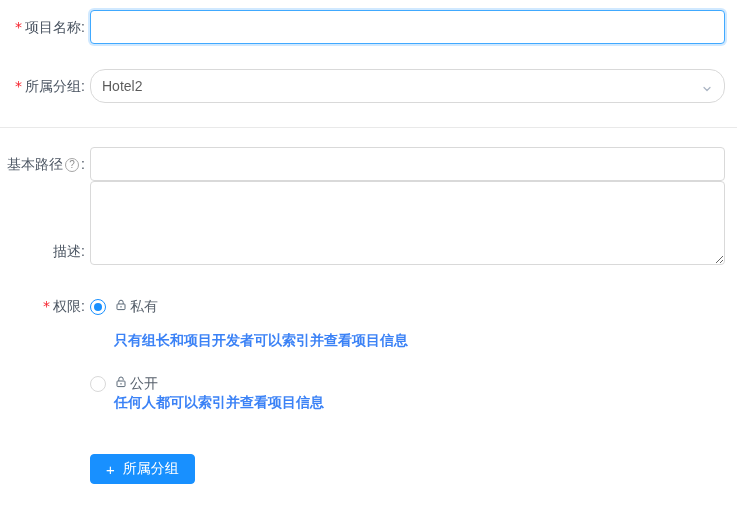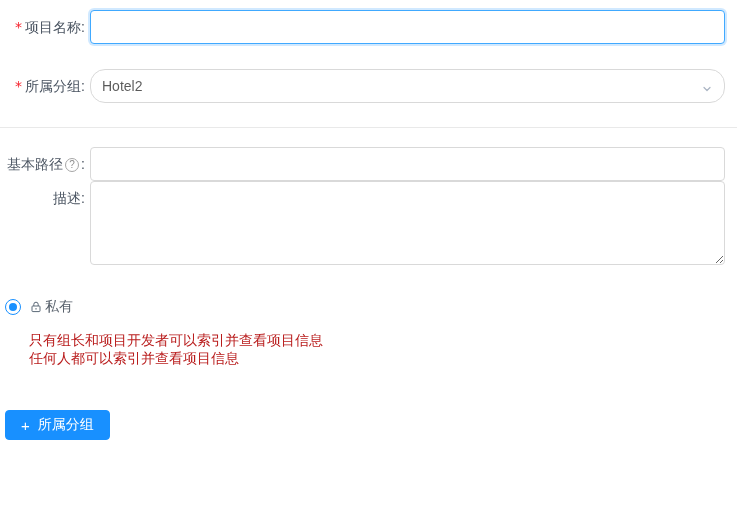--- a/index.html
+++ b/index.html
@@ -54,39 +54,39 @@
     padding: 0 30px 0 11px;
     color: rgba(0,0,0,0.65);
     cursor: pointer;
   }
   .chevron { position: absolute; right: 12px; top: 11px; color: #aab4c3; }
 
   .divider { height: 1px; background: #e9e9e9; margin: 24px 0 19px 0; }
 
   .gap-1 { margin-bottom: 25px; }
   .gap-3 { }
-  .gap-4 { margin-bottom: 30px; }
+  .gap-4 { margin-bottom: 30px; align-items: flex-end; }
 
   .perm-label { line-height: 17px; padding-top: 0; }
   .radio-row { display: flex; align-items: center; cursor: pointer; }
   .radio {
     width: 16px; height: 16px; border-radius: 50%;
     border: 1px solid #d9d9d9; background: #fff;
     margin-right: 8px; position: relative; flex: 0 0 16px;
   }
   .radio.checked { border-color: #1890ff; border-width: 1.5px; }
   .radio.checked::after {
     content: ""; position: absolute;
     left: 50%; top: 50%; transform: translate(-50%,-50%);
     width: 8px; height: 8px; border-radius: 50%;
     background: #1890ff;
   }
-  .radio-label { display: inline-flex; align-items: center; color: #57606b; }
+  .radio-label { display: inline-flex; color: #57606b; }
   .lock-icon { margin-right: 2px; color: #5a6877; display: inline-flex; }
-  .radio-desc { color: #b91c1c; padding-left: 24px; line-height: 17px; }
+  .radio-desc { color: #3b82f6; padding-left: 24px; line-height: 17px; font-weight: bold; }
   .d1 { margin-top: 16px; }
   .r2 { margin-top: 26px; }
   .d2 { margin-top: 1px; }
 
   .help-icon {
     display: inline-block; width: 14px; height: 14px;
     border: 1px solid #a6a6a6; border-radius: 50%;
     font-size: 10px; line-height: 12px; text-align: center;
     color: #8c8c8c; vertical-align: 1px; margin: 0 2px;
     cursor: pointer;
@@ -139,37 +139,51 @@
   </div>
 
   <div class="form-item gap-4">
     <div class="label-col"><span>描述</span><span>:</span></div>
     <div class="control-col">
       <textarea class="ant-textarea" value="" style=""></textarea>
     </div>
   </div>
 
   <div class="form-item">
+    <div class="label-col perm-label"><span class="req">*</span><span>权限</span><span>:</span></div>
     <div class="control-col">
 
       <div class="radio-row">
         <span class="radio checked"></span>
         <span class="radio-label">
           <span class="lock-icon">
             <svg width="14" height="14" viewBox="0 0 14 14" fill="none">
               <rect x="3" y="6" width="8" height="5.6" rx="0.8" stroke="currentColor" stroke-width="1"></rect>
               <path d="M4.8 6 V4.4 a2.2 2.2 0 0 1 4.4 0 V6" stroke="currentColor" stroke-width="1" fill="none"></path>
               <line x1="7" y1="8" x2="7" y2="9.6" stroke="currentColor" stroke-width="1"></line>
             </svg>
           </span>
           <span>私有</span>
         </span>
       </div>
       <div class="radio-desc d1">只有组长和项目开发者可以索引并查看项目信息</div>
 
+      <div class="radio-row r2">
+        <span class="radio"></span>
+        <span class="radio-label">
+          <span class="lock-icon">
+            <svg width="14" height="14" viewBox="0 0 14 14" fill="none">
+              <rect x="3" y="6" width="8" height="5.6" rx="0.8" stroke="currentColor" stroke-width="1"></rect>
+              <path d="M4.8 6 V4.2 a2.2 2.2 0 0 1 4.4 0 V5" stroke="currentColor" stroke-width="1" fill="none"></path>
+              <line x1="7" y1="8" x2="7" y2="9.6" stroke="currentColor" stroke-width="1"></line>
+            </svg>
+          </span>
+          <span>公开</span>
+        </span>
+      </div>
       <div class="radio-desc d2">任何人都可以索引并查看项目信息</div>
 
       <div class="btn-row">
         <button class="btn-primary">
           <span class="btn-plus">+</span>
           <span>所属分组</span>
         </button>
       </div>
 
     </div>

